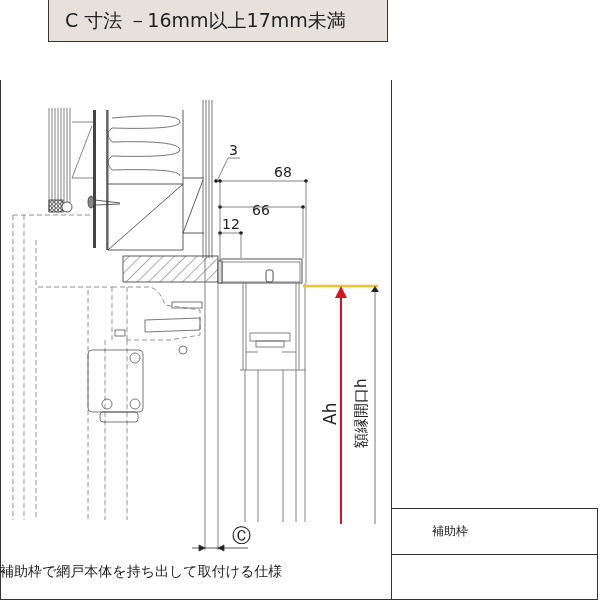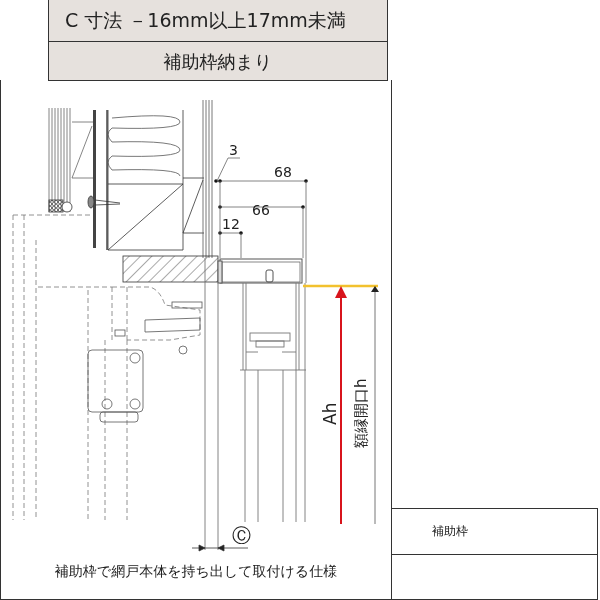--- a/index.html
+++ b/index.html
@@ -9,42 +9,39 @@
     .hdr { position: absolute; left: 0; width: 340px; background: #e6e1dd;
            border: 1.5px solid #333; box-sizing: border-box; margin-left: 48px; }
     .hdr1 { top: 0; height: 42px; border-top: none; }
     .hdr2 { top: 41px; height: 40px; }
     .hdr1 span { position: absolute; left: 16px; top: 8px; font-size: 19px; color: #222; white-space: nowrap; }
     .hdr2 span { position: absolute; left: 0; right: 0; top: 8px; text-align: center; font-size: 18px; color: #222; }
     .main { position: absolute; left: 0; top: 80px; width: 392px; height: 520px;
             border-left: 1.5px solid #333; border-right: 1.5px solid #333;
             border-bottom: 1.5px solid #333; box-sizing: border-box; }
     svg.dg { position: absolute; left: 0; top: 0; }
-    .caption { position: absolute; left: 0; width: 392px; top: 563px; text-align: center;
+    .caption { position: absolute; left: 0; width: 392px; top: 563px; text-align: left;
                font-size: 14px; color: #222; }
     .legend { position: absolute; left: 392px; top: 508px; width: 206px; height: 92px;
               border: 1.5px solid #333; border-left: none; box-sizing: border-box; background: #fff; }
     .legend .row { position: absolute; left: 0; right: 0; height: 45px; font-size: 12px; color: #222; }
     .legend .row1 { top: 0; border-bottom: 1.2px solid #333; }
     .legend .row2 { top: 46px; }
     .legend .row1 span { position: absolute; left: 40px; top: 14px; text-align: right; }
     .legend .row2 span { position: absolute; left: 40px; top: 14px; }
     .lbl { position: absolute; font-size: 14px; color: #222; }
     .vlabel { position: absolute; transform: rotate(-90deg); transform-origin: left top; white-space: nowrap; color: #222; }
   </style>
 </head>
 <body>
 
 <div class="frame">
 
   <div class="hdr hdr1">
     <span>C 寸法 －16mm以上17mm未満</span>
-  </div>
-  <div class="hdr hdr2">
-    <span>補助枠納まり</span>
   </div>
 
   <div class="main"></div>
 
   <svg class="dg" width="600" height="600" viewBox="0 0 600 600">
     <defs>
       <pattern id="hatch" patternUnits="userSpaceOnUse" width="8" height="8" patternTransform="rotate(45)">
         <line x1="0" y1="0" x2="0" y2="8" stroke="#555" stroke-width="1"></line>
       </pattern>
       <pattern id="cross" patternUnits="userSpaceOnUse" width="4" height="4">

